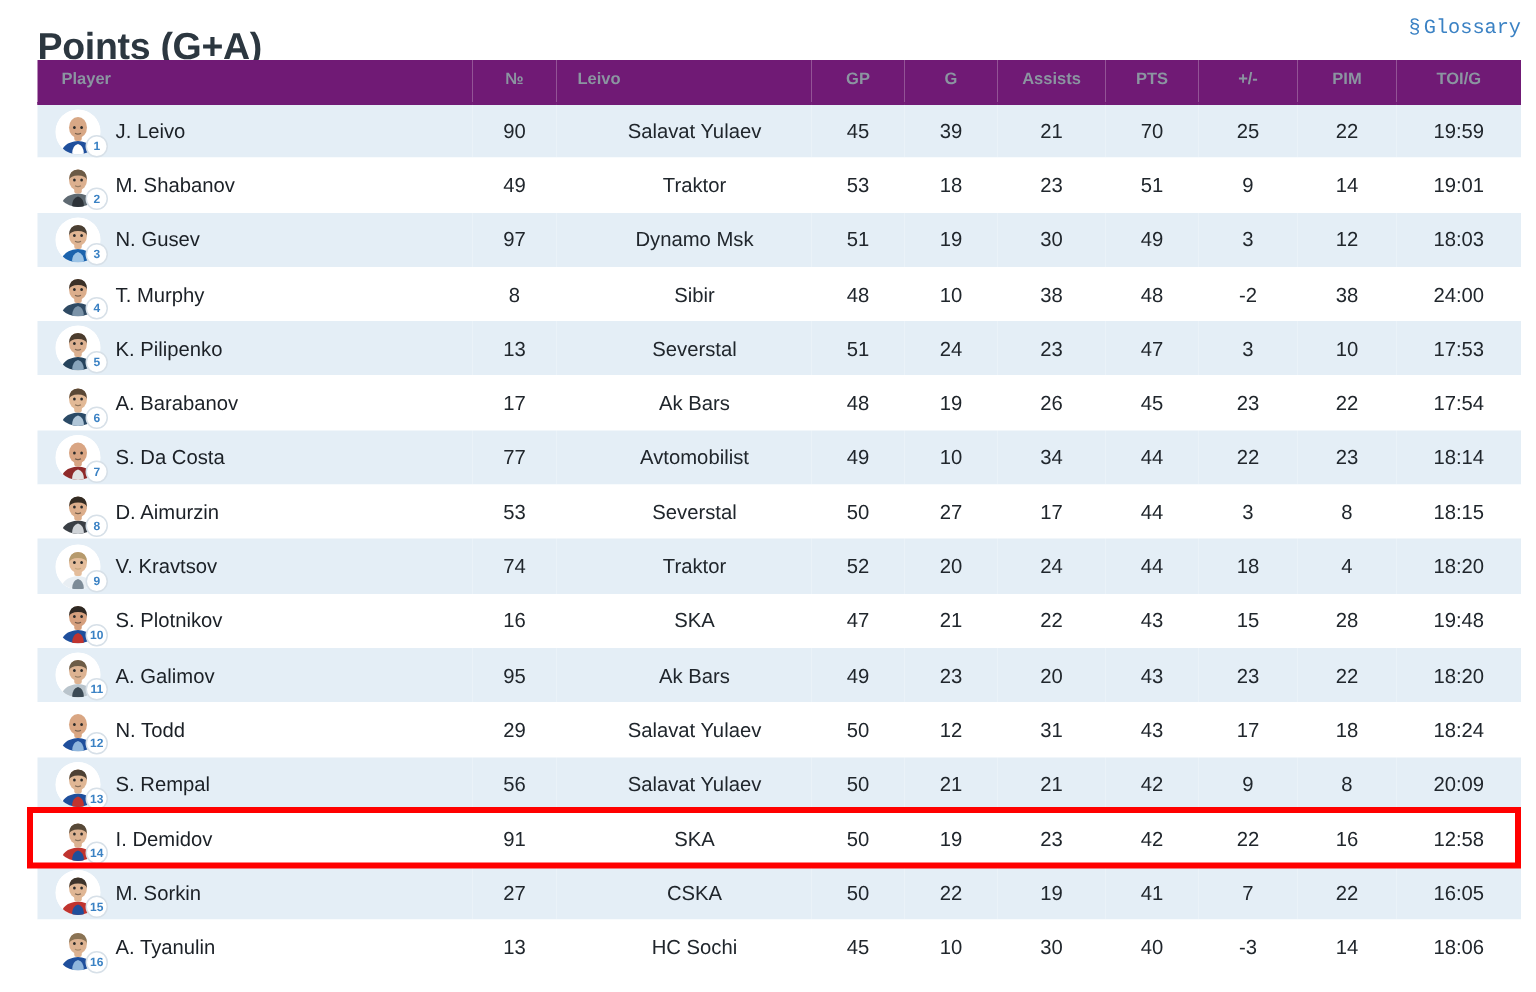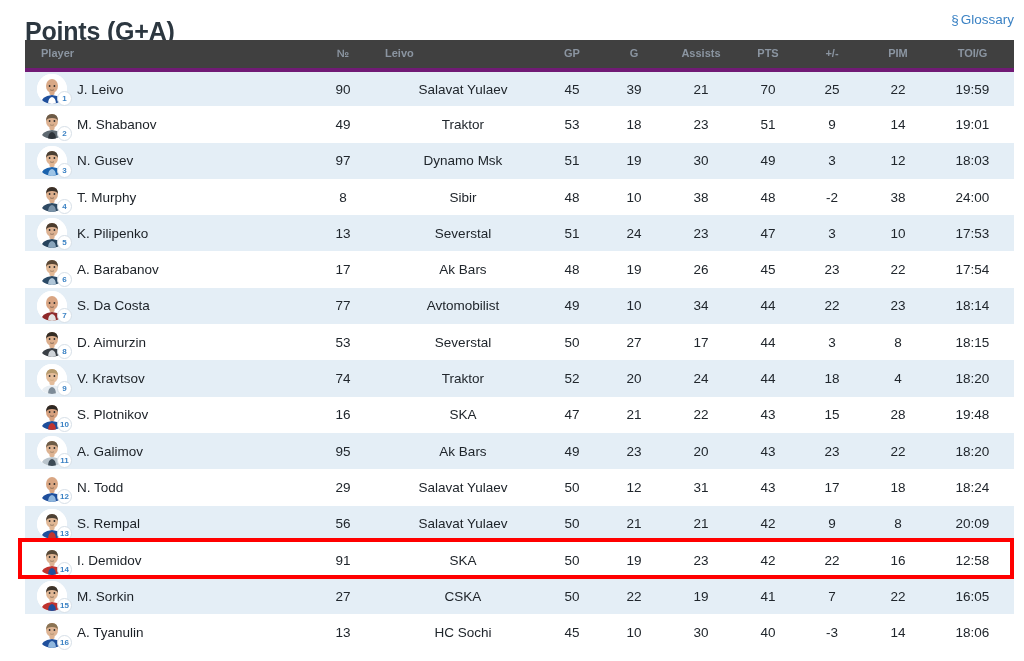--- a/index.html
+++ b/index.html
@@ -27,42 +27,43 @@
     letter-spacing: -0.2px;
     white-space: nowrap;
   }
   .glossary-link {
     position: absolute;
     right: 10px; top: 12px;
     font-size: 13.5px;
     color: #3b82c4;
     text-decoration: none;
     white-space: nowrap;
+    font-family: Liberation Mono, monospace;
   }
   .glossary-link .sec { margin-right: 2px; }
 
   
   .table-wrap {
     position: absolute;
     left: 25px; top: 40px;
     width: 989px;
   }
   table.stats {
     width: 989px;
     border-collapse: collapse;
     table-layout: fixed;
   }
   table.stats thead th {
     font-size: 11px;
     font-weight: bold;
     color: #8b95a1;
     text-align: center;
     padding: 7px 0 9px 0;
-    background: #404040;
-    border-bottom: 4px solid #701a75;
+    background: #701a75;
+    border-bottom: 2px solid #701a75;
     white-space: nowrap;
   }
   table.stats thead th.col-player { text-align: left; padding-left: 16px; }
   table.stats thead th.col-team   { text-align: left; padding-left: 14px; }
 
   table.stats tbody tr { height: 36.3px; }
   table.stats tbody tr.odd  { background: #e4eef6; }
   table.stats tbody tr.even { background: #ffffff; }
 
   table.stats tbody td {

